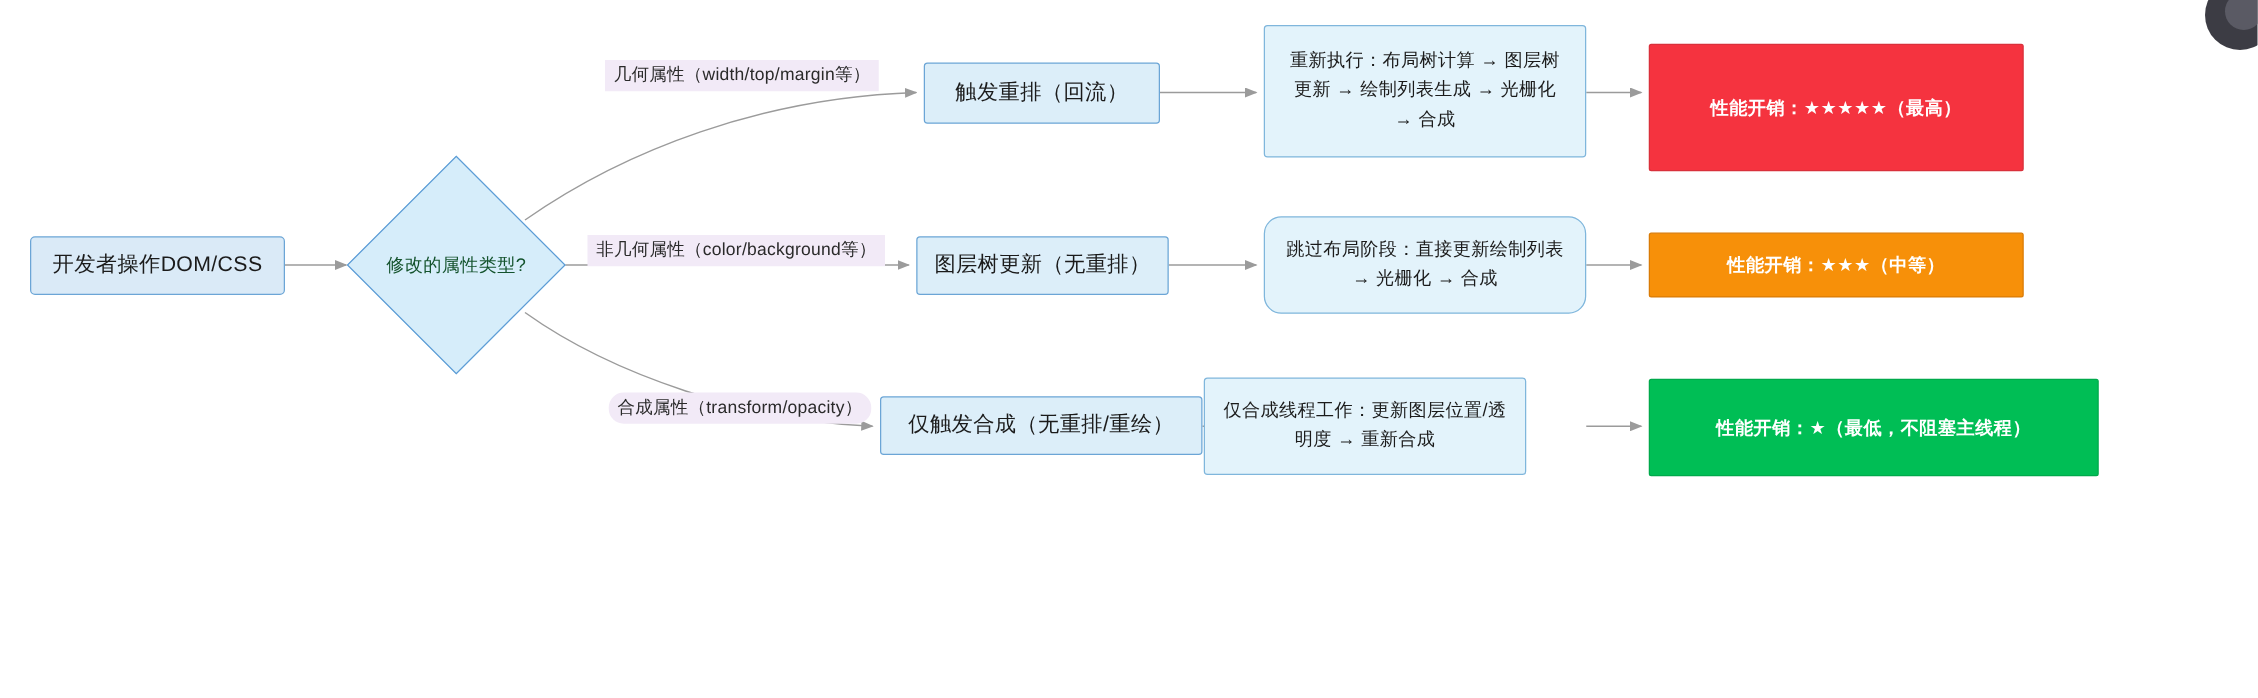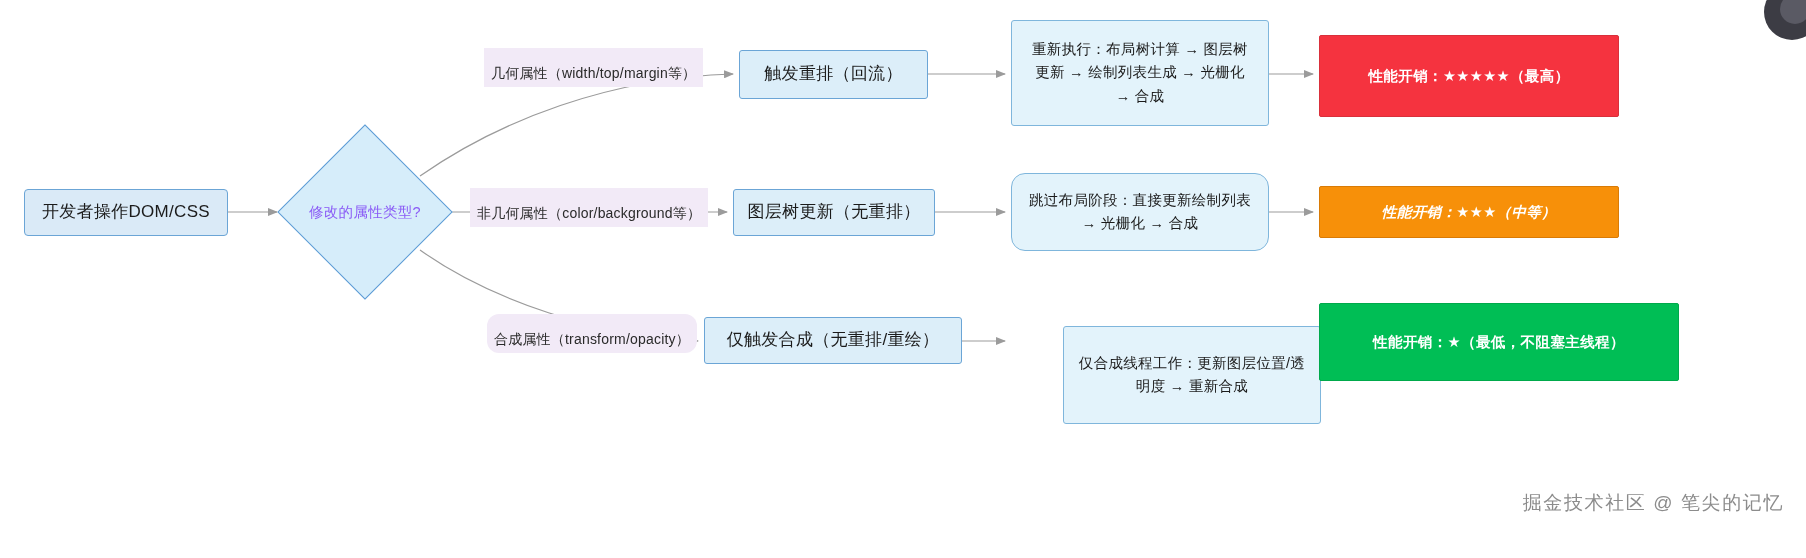--- a/index.html
+++ b/index.html
@@ -38,21 +38,21 @@
   .diamond-wrap{position:absolute;}
   .diamond-shape{
     position:absolute;left:0;top:0;width:100%;height:100%;
     background:#D6EDFA;border:1px solid #5B9BD5;
     transform:rotate(45deg);
     box-sizing:border-box;
   }
   .diamond-label{
     position:absolute;left:50%;top:50%;
     transform:translate(-50%,-50%);
-    white-space:nowrap;font-size:14.5px;color:#8b5cf6;letter-spacing:.3px;
+    white-space:nowrap;font-size:14.5px;color:#14532d;letter-spacing:.3px;
   }
 
   
   .result{
     border-radius:2px;
     color:#ffffff;
     font-weight:bold;
     font-size:14.5px;
     letter-spacing:.4px;
     white-space:nowrap;
@@ -61,21 +61,21 @@
   .result.mid{background:#F79009;border:1px solid #D97B06;}
   .result.low{background:#00BE55;border:1px solid #00A94B;}
 
   
   .edge-label{
     position:absolute;
     background:#F2EAF7;
     color:#2A2A2A;
     font-size:14px;
     letter-spacing:.2px;
-    padding:17px 7px 4px 7px;
+    padding:3px 7px 4px 7px;
     white-space:nowrap;
     box-sizing:border-box;
   }
 
   
   .watermark{
     position:absolute;
     color:#8C8C8C;
     font-size:19px;
     letter-spacing:1.6px;
@@ -149,34 +149,33 @@
   </div>
 
   <div class="node box detail" style="left:1011px;top:20px;width:258px;height:106px;">
     <span>重新执行：布局树计算 → 图层树更新 → 绘制列表生成 → 光栅化 → 合成</span>
   </div>
 
   <div class="node box detail" style="left:1011px;top:173px;width:258px;height:78px;border-radius:14px;">
     <span>跳过布局阶段：直接更新绘制列表 → 光栅化 → 合成</span>
   </div>
 
-  <div class="node box detail" style="left:1063px;top:302px;width:258px;height:98px;margin-top:24px;">
+  <div class="node box detail" style="left:963px;top:302px;width:258px;height:78px;">
     <span>仅合成线程工作：更新图层位置/透明度 → 重新合成</span>
   </div>
 
-  <div class="node result high" style="left:1319px;top:35px;width:300px;height:82px;">
+  <div class="node result high" style="left:1319px;top:35px;width:300px;height:102px;">
     <span>性能开销：★★★★★（最高）</span>
   </div>
 
-  <div class="node result mid" style="left:1319px;top:186px;width:300px;height:52px;font-style:italic;">
+  <div class="node result mid" style="left:1319px;top:186px;width:300px;height:52px;">
     <span>性能开销：★★★（中等）</span>
   </div>
 
   <div class="node result low" style="left:1319px;top:303px;width:360px;height:78px;">
     <span>性能开销：★（最低，不阻塞主线程）</span>
   </div>
 
-  <div class="watermark" style="right:22px;bottom:42px;">掘金技术社区 @ 笔尖的记忆</div>
 
   <div class="corner-blob" style="right:-14px;top:-16px;width:56px;height:56px;"></div>
   <div class="corner-blob inner" style="right:-4px;top:-6px;width:30px;height:30px;"></div>
 
 </div>
 
 </body></html>

